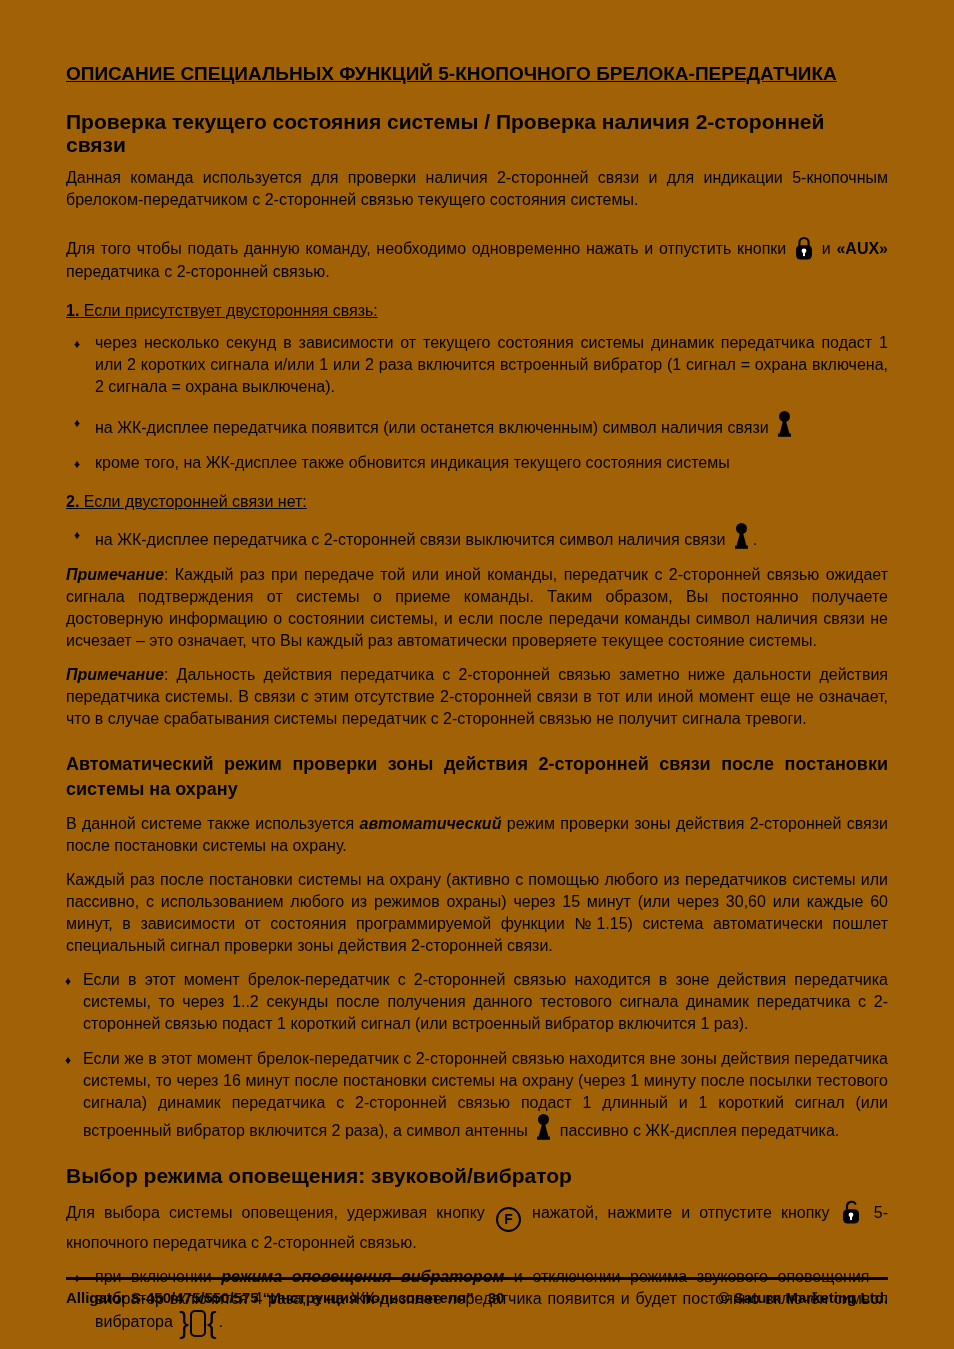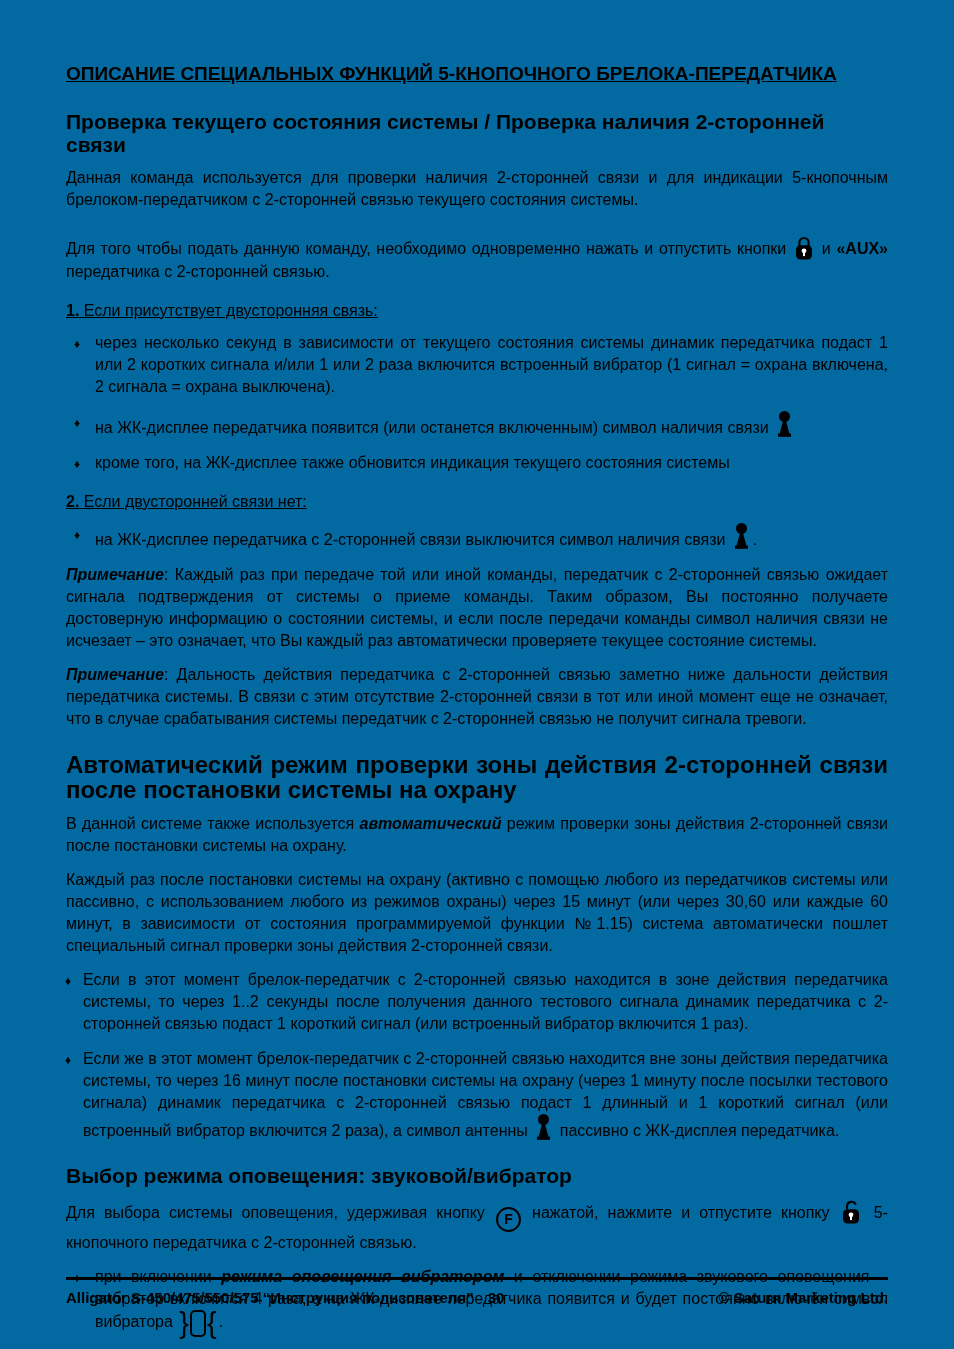--- a/index.html
+++ b/index.html
@@ -1,30 +1,30 @@
 <!DOCTYPE html>
 <html lang="ru"><head>
 <meta charset="utf-8">
 <style>
   html,body { margin:0; padding:0; background:#e8e8e8; }
   .page {
     width:954px; height:1349px; box-sizing:border-box;
-    margin:0 auto; background:#0369a1; color:#000;
+    margin:0 auto; background:#a16207; color:#000;
     font-family:"Liberation Sans","DejaVu Sans",sans-serif;
     font-size:16px; line-height:22px;
     padding:62px 66px 0 66px;
     position:relative; overflow:hidden;
   }
   h1 {
     font-size:19px; line-height:24px; font-weight:bold; margin:0 0 24px 0;
     text-decoration:underline; letter-spacing:0;
   }
   h2 { font-size:21px; line-height:23px; font-weight:bold; margin:22px 0 11px 0; }
   h2.first { margin-top:0; }
-  h2.just { text-align:justify; font-size:24px; line-height:25px; }
+  h2.just { text-align:justify; font-size:18px; line-height:25px; }
   p { margin:0 0 12px 0; text-align:justify; }
   p.gap-top { margin-top:23px; }
   .list-hdr { text-decoration:underline; text-align:left; margin:17px 0 10px 0; }
   .b { font-weight:bold; }
   .bi { font-weight:bold; font-style:italic; }
   ul { list-style:none; margin:0 0 4px 0; padding:0; }
   li { position:relative; padding-left:29px; margin:0 0 13px 0; text-align:justify; }
   li .bullet { position:absolute; left:8px; top:1px; font-size:12px; }
   ul.flush li { padding-left:17px; }
   ul.flush li .bullet { left:-1px; }

